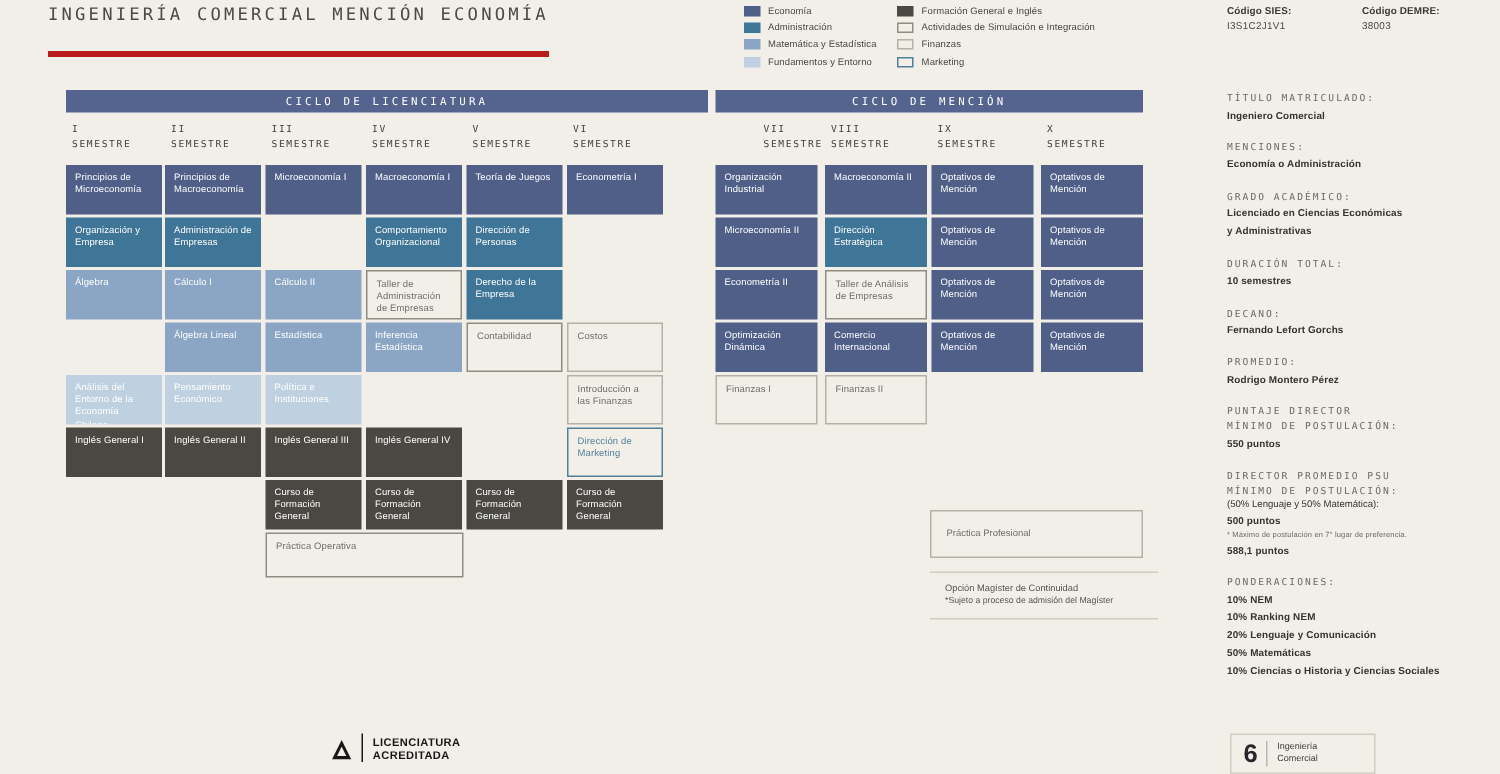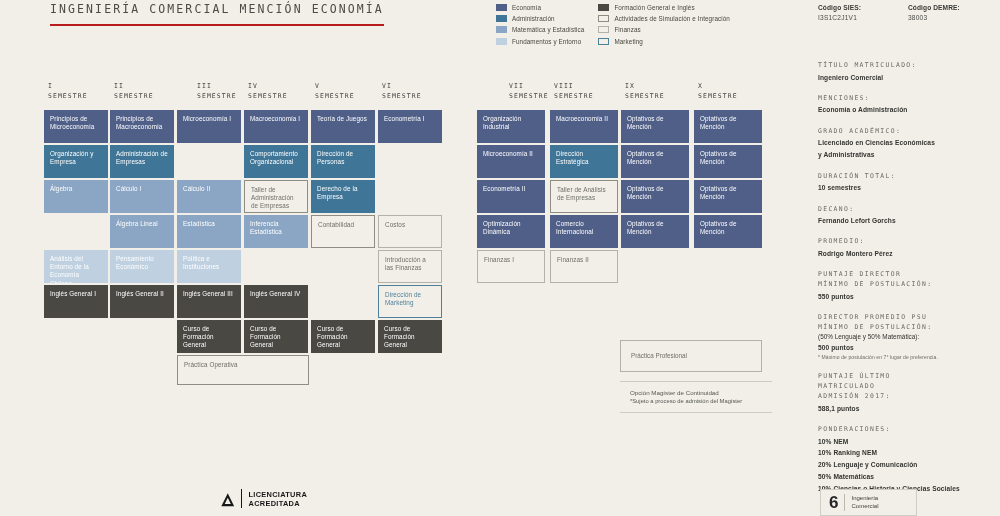--- a/index.html
+++ b/index.html
@@ -8,26 +8,26 @@
     background:#f2efe9;
     font-family:"Liberation Sans", sans-serif;
     overflow:hidden;
     position:relative;
     color:#3f3f3c;
   }
   .page{position:absolute;inset:0;}
 
   
   #title{
-    position:absolute;left:50px;top:2px;
+    position:absolute;left:32px;top:2px;
     font-family:"DejaVu Sans Mono", monospace;
     font-size:11.5px;letter-spacing:2.1px;
     color:#4a4a46;
-    border-bottom:2px solid #b91c1c;
-    padding-bottom:8px;
+    border-bottom:4px solid #b91c1c;
+    padding-bottom:18px;
     white-space:nowrap;
   }
 
   
   #legend{position:absolute;left:496px;top:3px;width:320px;
           display:flex;gap:14px;}
   .legend-col{display:flex;flex-direction:column;gap:2.2px;}
   .legend-row{display:flex;align-items:center;gap:5px;height:9px;}
   .sw{width:11px;height:7px;flex:none;}
   .legend-label{font-size:6.3px;color:#46463f;white-space:nowrap;letter-spacing:.1px;}
@@ -171,31 +171,33 @@
       <div>
         <div class="code-k">Códigо SIES:</div>
         <div class="code-v">I3S1C2J1V1</div>
       </div>
       <div>
         <div class="code-k">Códigо DEMRE:</div>
         <div class="code-v">38003</div>
       </div>
     </div>
 
+  <div class="cycle-bar" id="cycle-lic">CICLO DE LICENCIATURA</div>
+  <div class="cycle-bar" id="cycle-men">CICLO DE MENCIÓN</div>
 
   <div id="semester-heads">
       <div class="sem-head" style="left: 48px;">
         <div>I</div>
         <div>SEMESTRE</div>
       </div>
       <div class="sem-head" style="left: 114px;">
         <div>II</div>
         <div>SEMESTRE</div>
       </div>
-      <div class="sem-head" style="left: 181px; margin-left: 16px;">
+      <div class="sem-head" style="left: 181px;">
         <div>III</div>
         <div>SEMESTRE</div>
       </div>
       <div class="sem-head" style="left: 248px;">
         <div>IV</div>
         <div>SEMESTRE</div>
       </div>
       <div class="sem-head" style="left: 315px;">
         <div>V</div>
         <div>SEMESTRE</div>
@@ -330,25 +332,20 @@
       </div>
       <div class="info-k">
         <div>DIRECTOR PROMEDIO PSU</div>
         <div>MÍNIMO DE POSTULACIÓN:</div>
       </div>
       <div class="info-sub">(50% Lenguaje y 50% Matemática):</div>
       <div>
         <div class="info-v">500 puntos</div>
       </div>
       <div class="info-note">* Máximo de postulación en 7° lugar de preferencia.</div>
-      <div class="info-k">
-        <div>PUNTAJE ÚLTIMO</div>
-        <div>MATRICULADO</div>
-        <div>ADMISIÓN 2017:</div>
-      </div>
       <div>
         <div class="info-v">588,1 puntos</div>
       </div>
       <div class="info-k">
         <div>PONDERACIONES:</div>
       </div>
       <div id="ponderaciones">
         <div class="info-v">10% NEM</div>
         <div class="info-v">10% Ranking NEM</div>
         <div class="info-v">20% Lenguaje y Comunicación</div>

